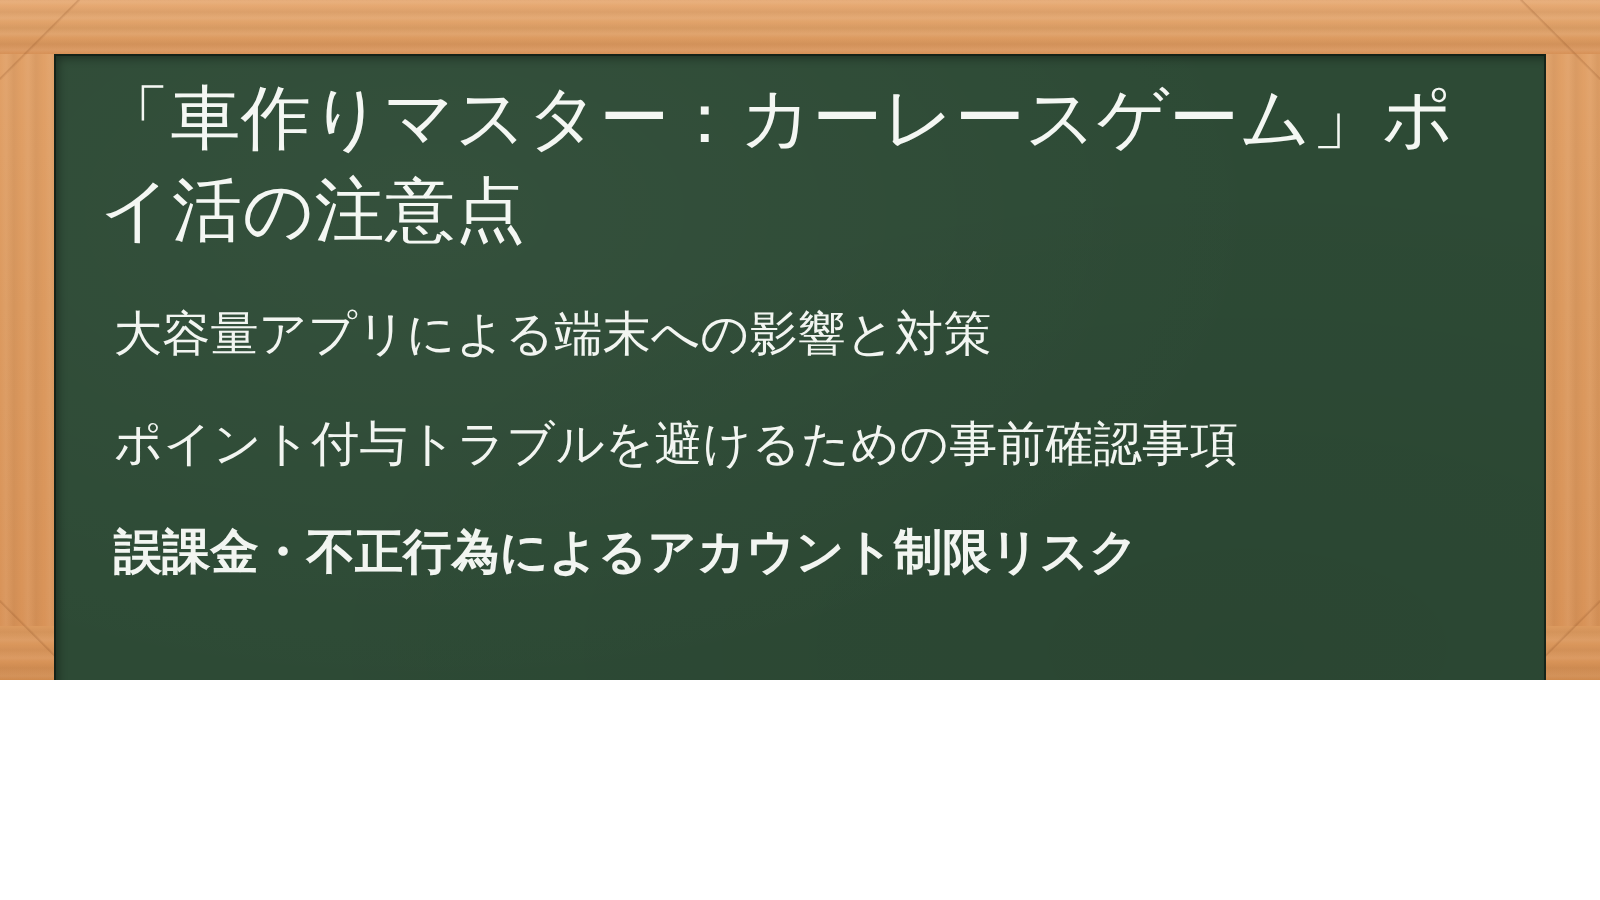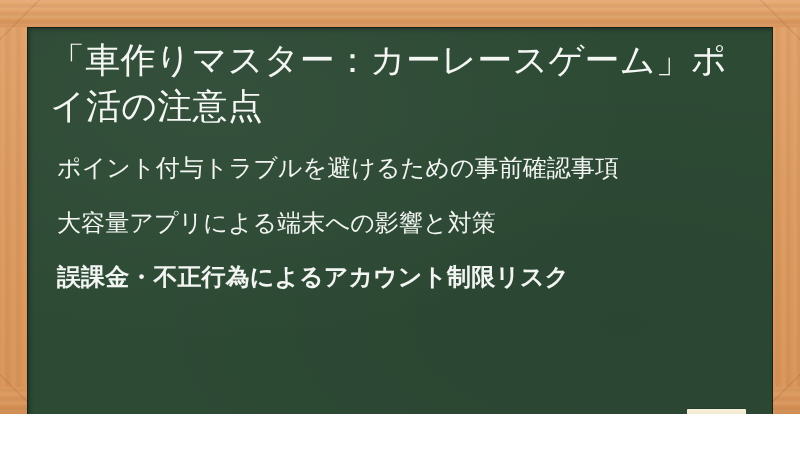--- a/index.html
+++ b/index.html
@@ -5,21 +5,21 @@
 <style>
   html, body {
     margin: 0;
     padding: 0;
     background: #ffffff;
   }
 
   .stage {
     position: relative;
     width: 800px;
-    height: 414px;
+    height: 340px;
     overflow: hidden;
     font-family: "Liberation Sans", "DejaVu Sans", sans-serif;
   }
 
   
   .frame {
     position: absolute;
     inset: 0;
     background-color: #dd9a5f;
     background-image:
@@ -169,22 +169,22 @@
     <div class="mitre mitre-tr"></div>
     <div class="mitre mitre-bl"></div>
     <div class="mitre mitre-br"></div>
   </div>
 
   <div class="board">
 
     <h1 class="board-title">「車作りマスター：カーレースゲーム」ポイ活の注意点</h1>
 
     <ul class="board-list">
+      <li class="board-list-item">大容量アプリによる端末への影響と対策</li>
       <li class="board-list-item">ポイント付与トラブルを避けるための事前確認事項</li>
-      <li class="board-list-item">大容量アプリによる端末への影響と対策</li>
       <li class="board-list-item">誤課金・不正行為によるアカウント制限リスク</li>
     </ul>
 
     <div class="chalk"></div>
 
   </div>
 
 </div>
 
 </body></html>

